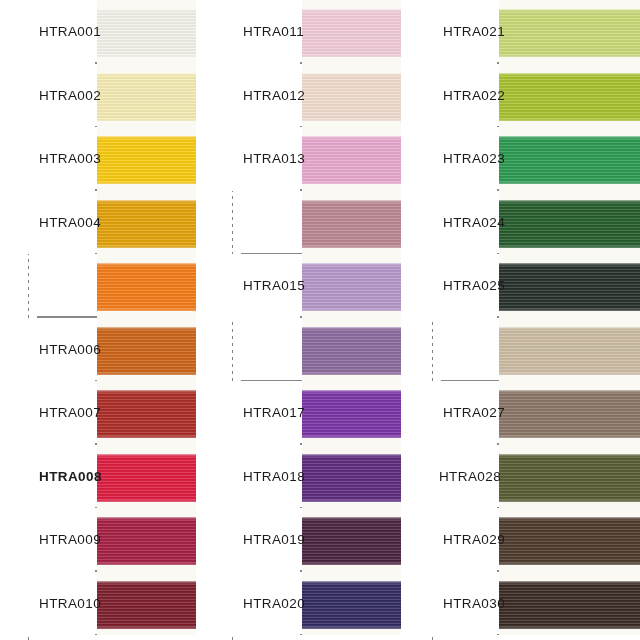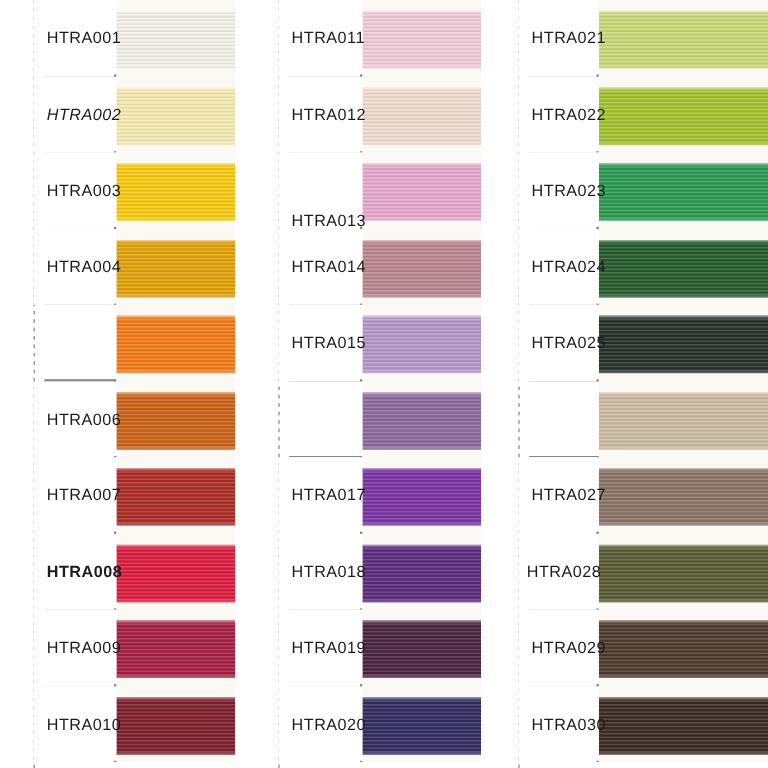--- a/index.html
+++ b/index.html
@@ -200,21 +200,21 @@
           <div class="edge-bot"></div>
         </div>
       </div>
       <div class="row" style="top: 0px;">
         <div class="label-cell" style="width: 67px;">
           <span class="label-text">HTRA001</span>
         </div>
         <div class="row-rule" style="width: 69px;"></div>
       </div>
       <div class="row" style="top: 63.5px;">
-        <div class="label-cell" style="width: 67px; font-style: italic;">
+        <div class="label-cell" style="width: 67px;">
           <span class="label-text">HTRA002</span>
         </div>
         <div class="row-rule" style="width: 69px;"></div>
       </div>
       <div class="row" style="top: 127px;">
         <div class="label-cell" style="width: 67px;">
           <span class="label-text">HTRA003</span>
         </div>
         <div class="row-rule" style="width: 69px;"></div>
       </div>
@@ -328,29 +328,26 @@
         </div>
         <div class="row-rule" style="width: 70px;"></div>
       </div>
       <div class="row" style="top: 63.5px;">
         <div class="label-cell" style="width: 68px;">
           <span class="label-text">HTRA012</span>
         </div>
         <div class="row-rule" style="width: 70px;"></div>
       </div>
       <div class="row" style="top: 127px;">
-        <div class="label-cell" style="width: 68px; align-items: flex-end;">
+        <div class="label-cell" style="width: 68px;">
           <span class="label-text">HTRA013</span>
         </div>
         <div class="row-rule" style="width: 70px;"></div>
       </div>
       <div class="row" style="top: 190.5px;">
-        <div class="label-cell" style="width: 68px;">
-          <span class="label-text">HTRA014</span>
-        </div>
         <div class="row-rule" style="width: 70px;"></div>
       </div>
       <div class="row" style="top: 254px;">
         <div class="label-cell" style="width: 68px;">
           <span class="label-text">HTRA015</span>
         </div>
         <div class="row-rule" style="width: 70px;"></div>
       </div>
       <div class="row" style="top: 317.5px;">
         <div class="row-rule" style="width: 70px;"></div>

